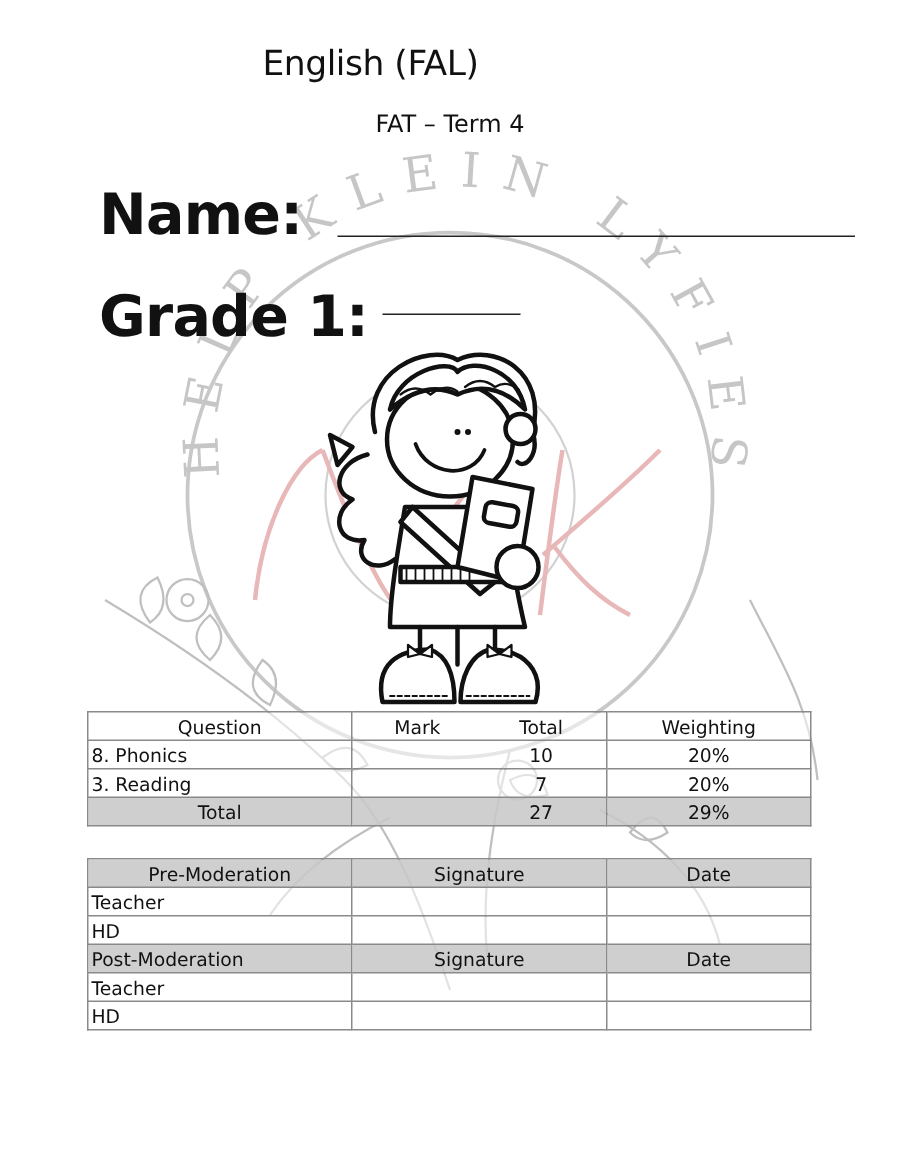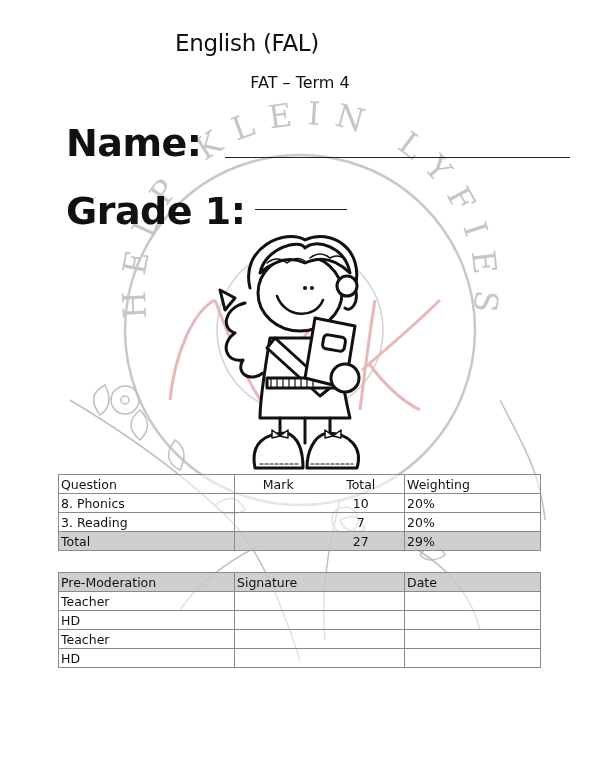--- a/index.html
+++ b/index.html
@@ -21,21 +21,21 @@
 
   .illustration { position: absolute; left: 205px; top: 228px; width: 200px; height: 245px; }
 
   table { position: absolute; left: 58px; border-collapse: collapse; font-size: 12.5px; table-layout: fixed; background: transparent; }
   table td { border: 1px solid #8a8a8a; height: 19px; padding: 0 2px; line-height: 17px; white-space: nowrap; overflow: hidden; background: rgba(255,255,255,0.55); }
   .t1 { top: 474px; width: 482px; }
   .t2 { top: 572px; width: 482px; }
   .c1 { width: 176px; }
   .c2 { width: 170px; }
   .c3 { width: 136px; }
-  .center { text-align: left; }
+  .center { text-align: center; }
   .gray td { background: rgba(200,200,200,0.88); }
   .mark-total { display: flex; }
   .mark-total span { flex: 1; text-align: center; }
 </style>
 </head>
 <body>
 
 <svg class="watermark" viewBox="0 0 600 776">
   <defs>
     <path id="ringpath" d="M 150 330 A 165 165 0 1 1 470 330"></path>
@@ -188,20 +188,25 @@
   <tr>
     <td>Teacher</td>
     <td></td>
     <td></td>
   </tr>
   <tr>
     <td>HD</td>
     <td></td>
     <td></td>
   </tr>
+  <tr class="gray">
+    <td>Post-Moderation</td>
+    <td class="center">Signature</td>
+    <td class="center">Date</td>
+  </tr>
   <tr>
     <td>Teacher</td>
     <td></td>
     <td></td>
   </tr>
   <tr>
     <td>HD</td>
     <td></td>
     <td></td>
   </tr>

